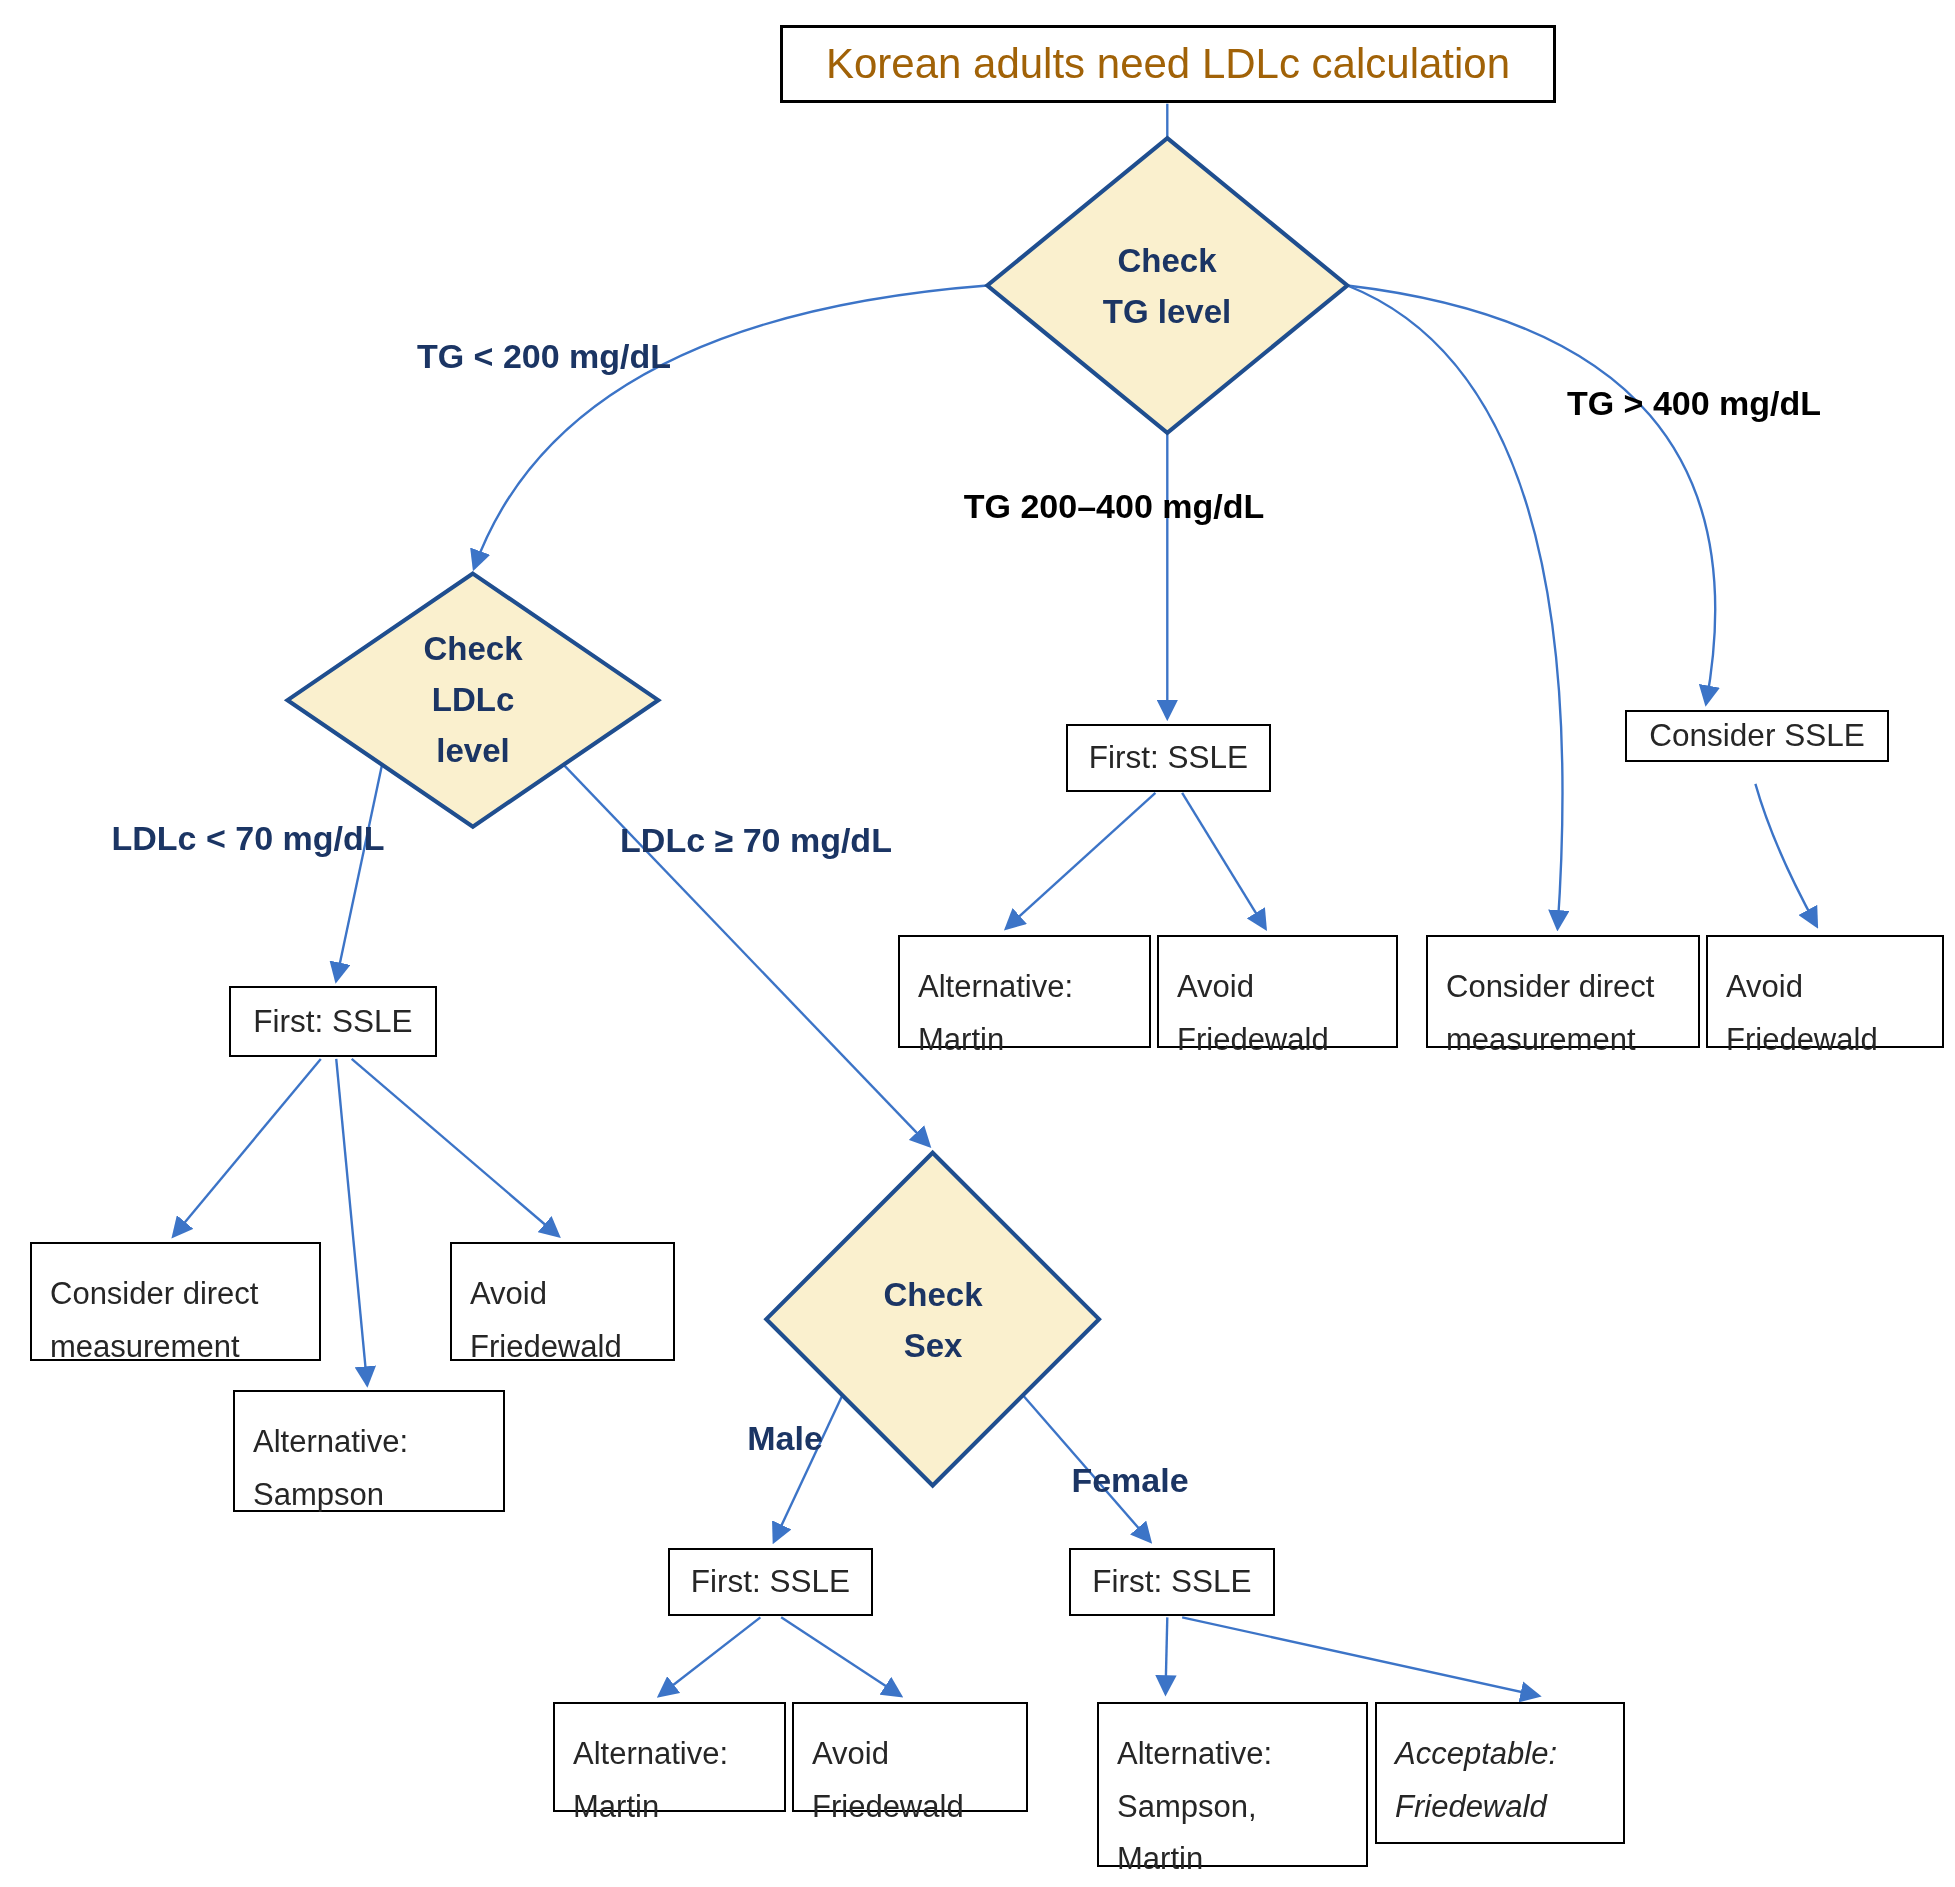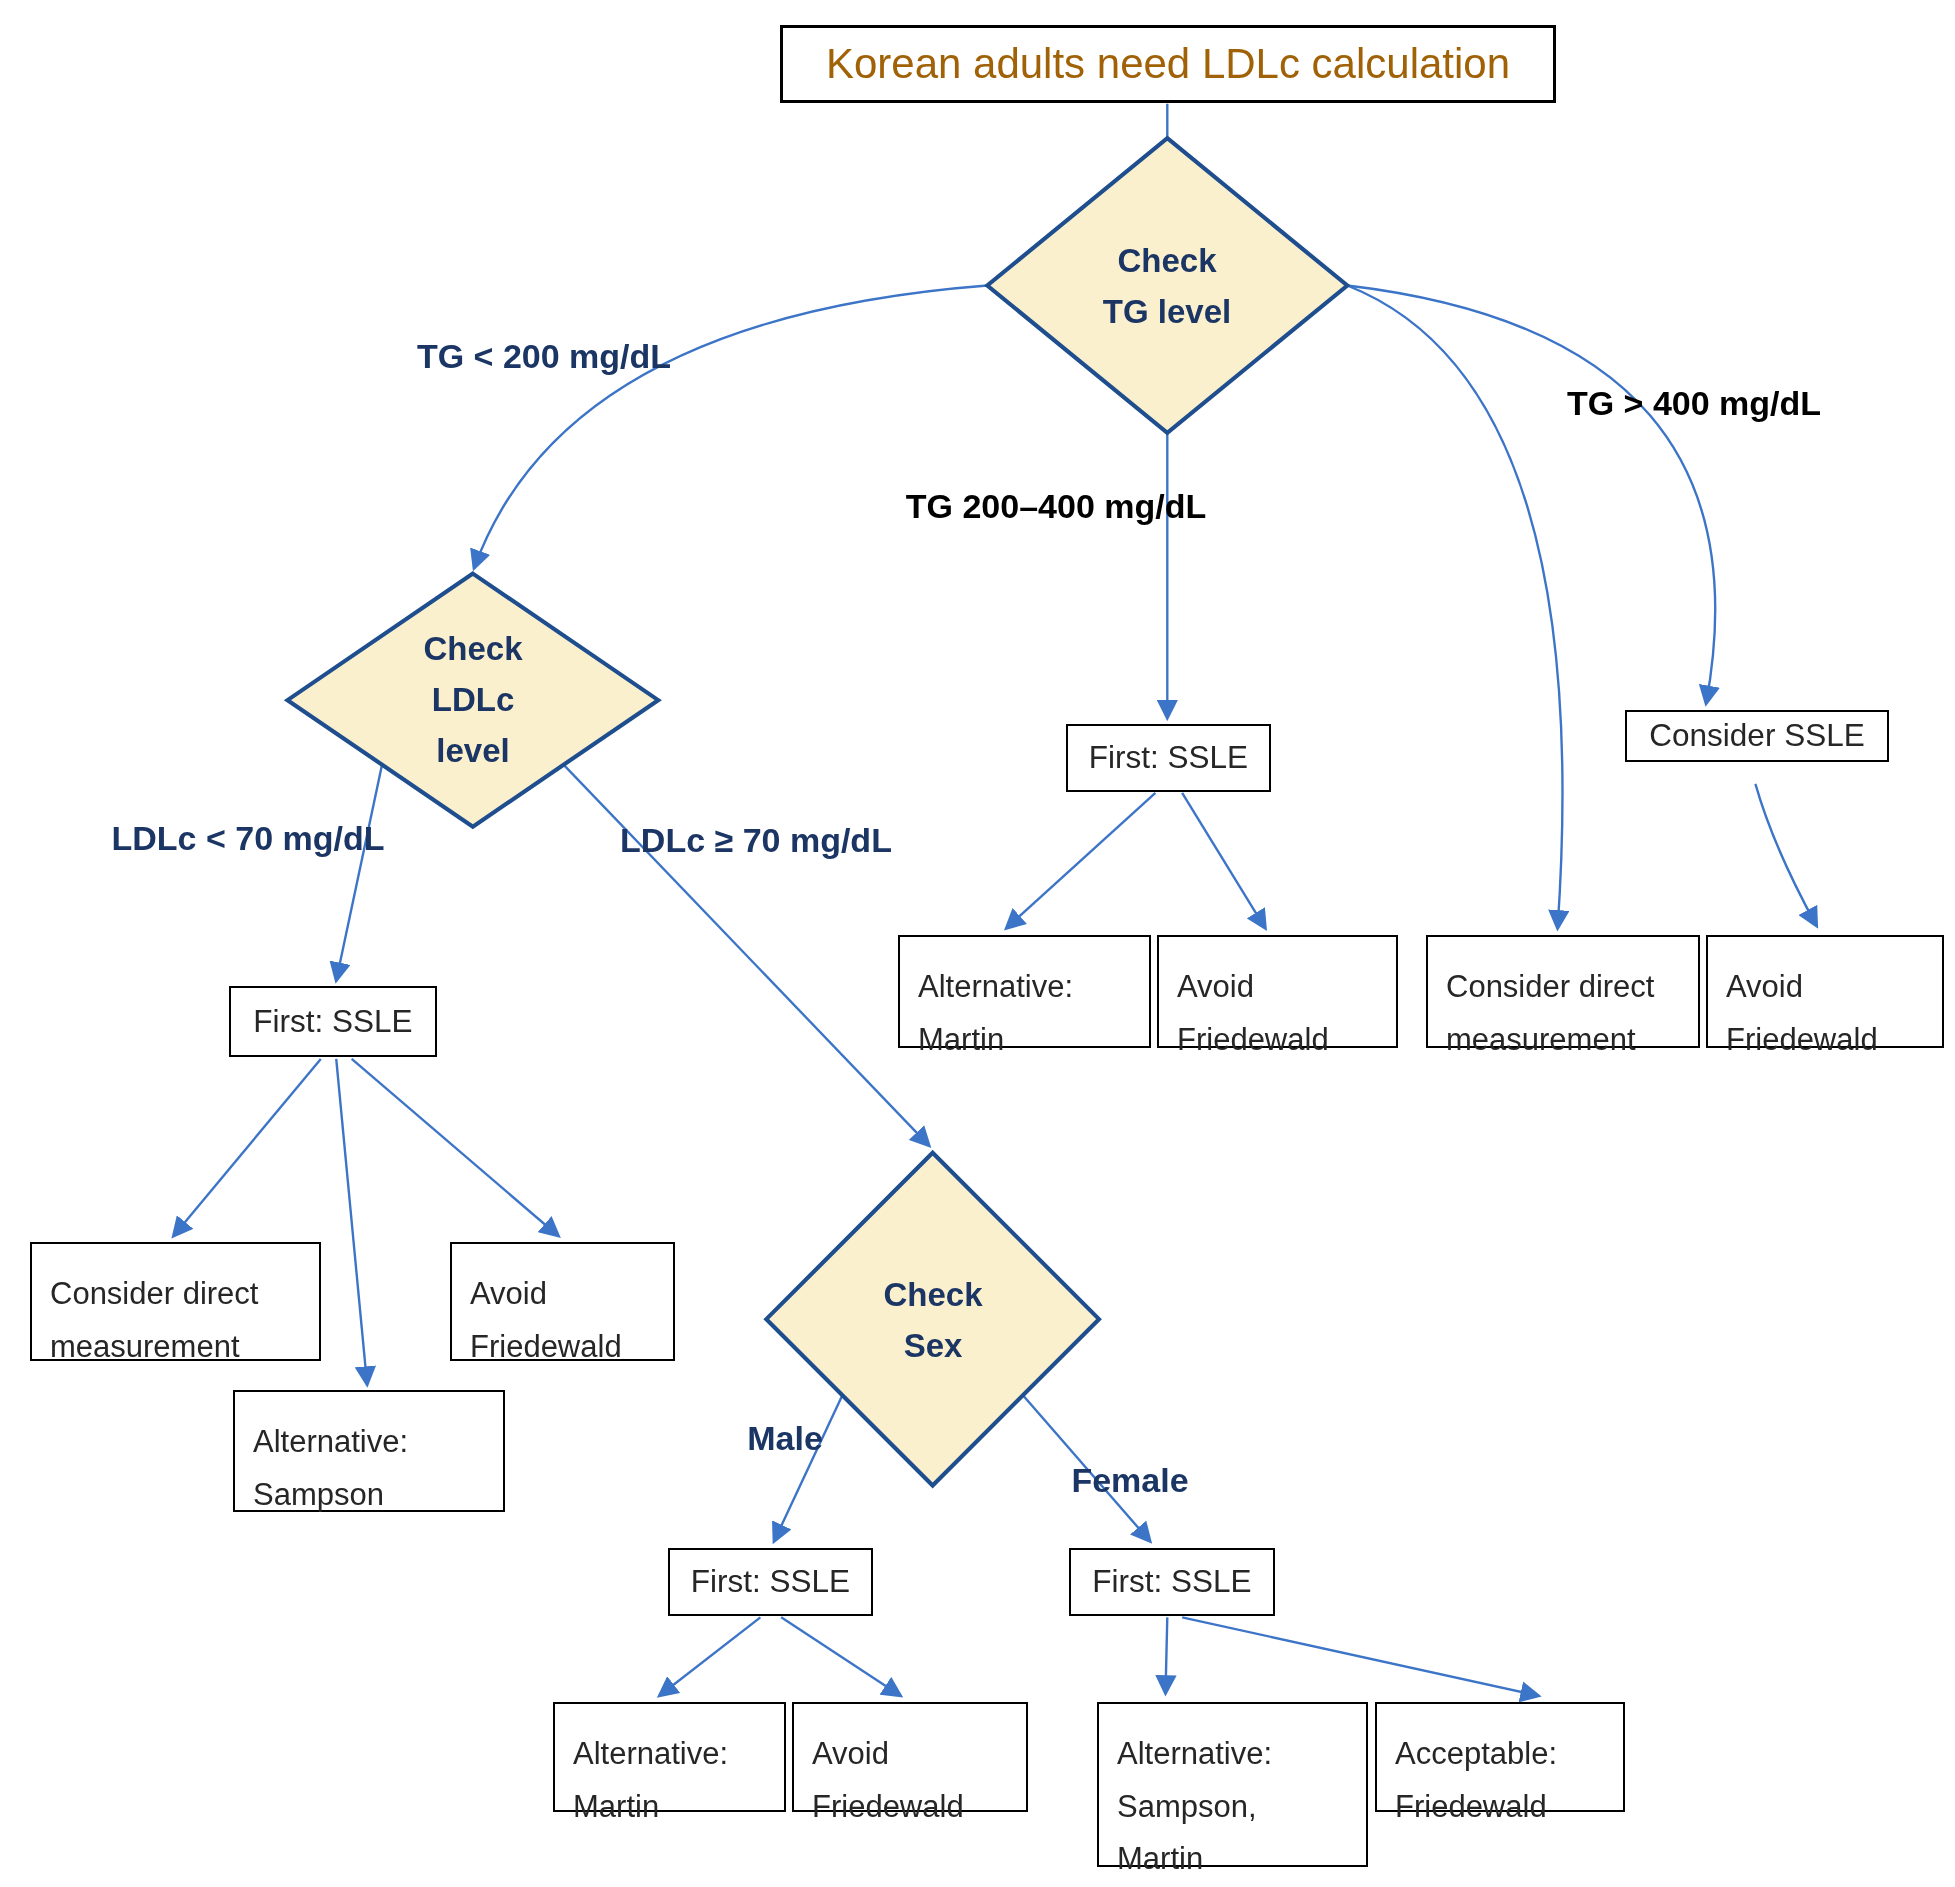--- a/index.html
+++ b/index.html
@@ -107,21 +107,21 @@
 
   <div class="diamond-label" style="left:1167px; top:286px;">Check
 TG level</div>
   <div class="diamond-label" style="left:473px; top:700px;">Check
 LDLc
 level</div>
   <div class="diamond-label" style="left:933px; top:1320px;">Check
 Sex</div>
 
   <div class="edge-label navy" style="left:536px; top:356px;margin-left:8px;">TG &lt; 200 mg/dL</div>
-  <div class="edge-label black" style="left:1056px; top:462px;">TG 200–400 mg/dL</div>
+  <div class="edge-label black" style="left:1114px; top:462px;">TG 200–400 mg/dL</div>
   <div class="edge-label black" style="left:1694px; top:359px;">TG &gt; 400 mg/dL</div>
   <div class="edge-label navy" style="left:248px; top:838px;">LDLc &lt; 70 mg/dL</div>
   <div class="edge-label navy" style="left:756px; top:840px;">LDLc ≥ 70 mg/dL</div>
   <div class="edge-label navy" style="left:785px; top:1438px;">Male</div>
   <div class="edge-label navy" style="left:1130px; top:1438px;margin-top:42px;">Female</div>
 
   <div class="box center" style="left:1066px; top:724px; width:205px; height:68px;">First: SSLE</div>
   <div class="box center" style="left:1625px; top:710px; width:264px; height:52px;">Consider SSLE</div>
 
   <div class="box" style="left:898px; top:935px; width:253px; height:113px;">Alternative:
@@ -144,17 +144,17 @@
   <div class="box center" style="left:668px; top:1548px; width:205px; height:68px;">First: SSLE</div>
   <div class="box center" style="left:1069px; top:1548px; width:206px; height:68px;">First: SSLE</div>
 
   <div class="box" style="left:553px; top:1702px; width:233px; height:110px;">Alternative:
 Martin</div>
   <div class="box" style="left:792px; top:1702px; width:236px; height:110px;">Avoid
 Friedewald</div>
   <div class="box" style="left:1097px; top:1702px; width:271px; height:165px;">Alternative:
 Sampson,
 Martin</div>
-  <div class="box" style="left:1375px; top:1702px; width:250px; height:110px;">Acceptable:
+  <div class="box" style="left:1375px; top:1702px; width:250px; height:142px;font-style:italic;">Acceptable:
 Friedewald</div>
 
 </div>
 
 
 </body></html>

